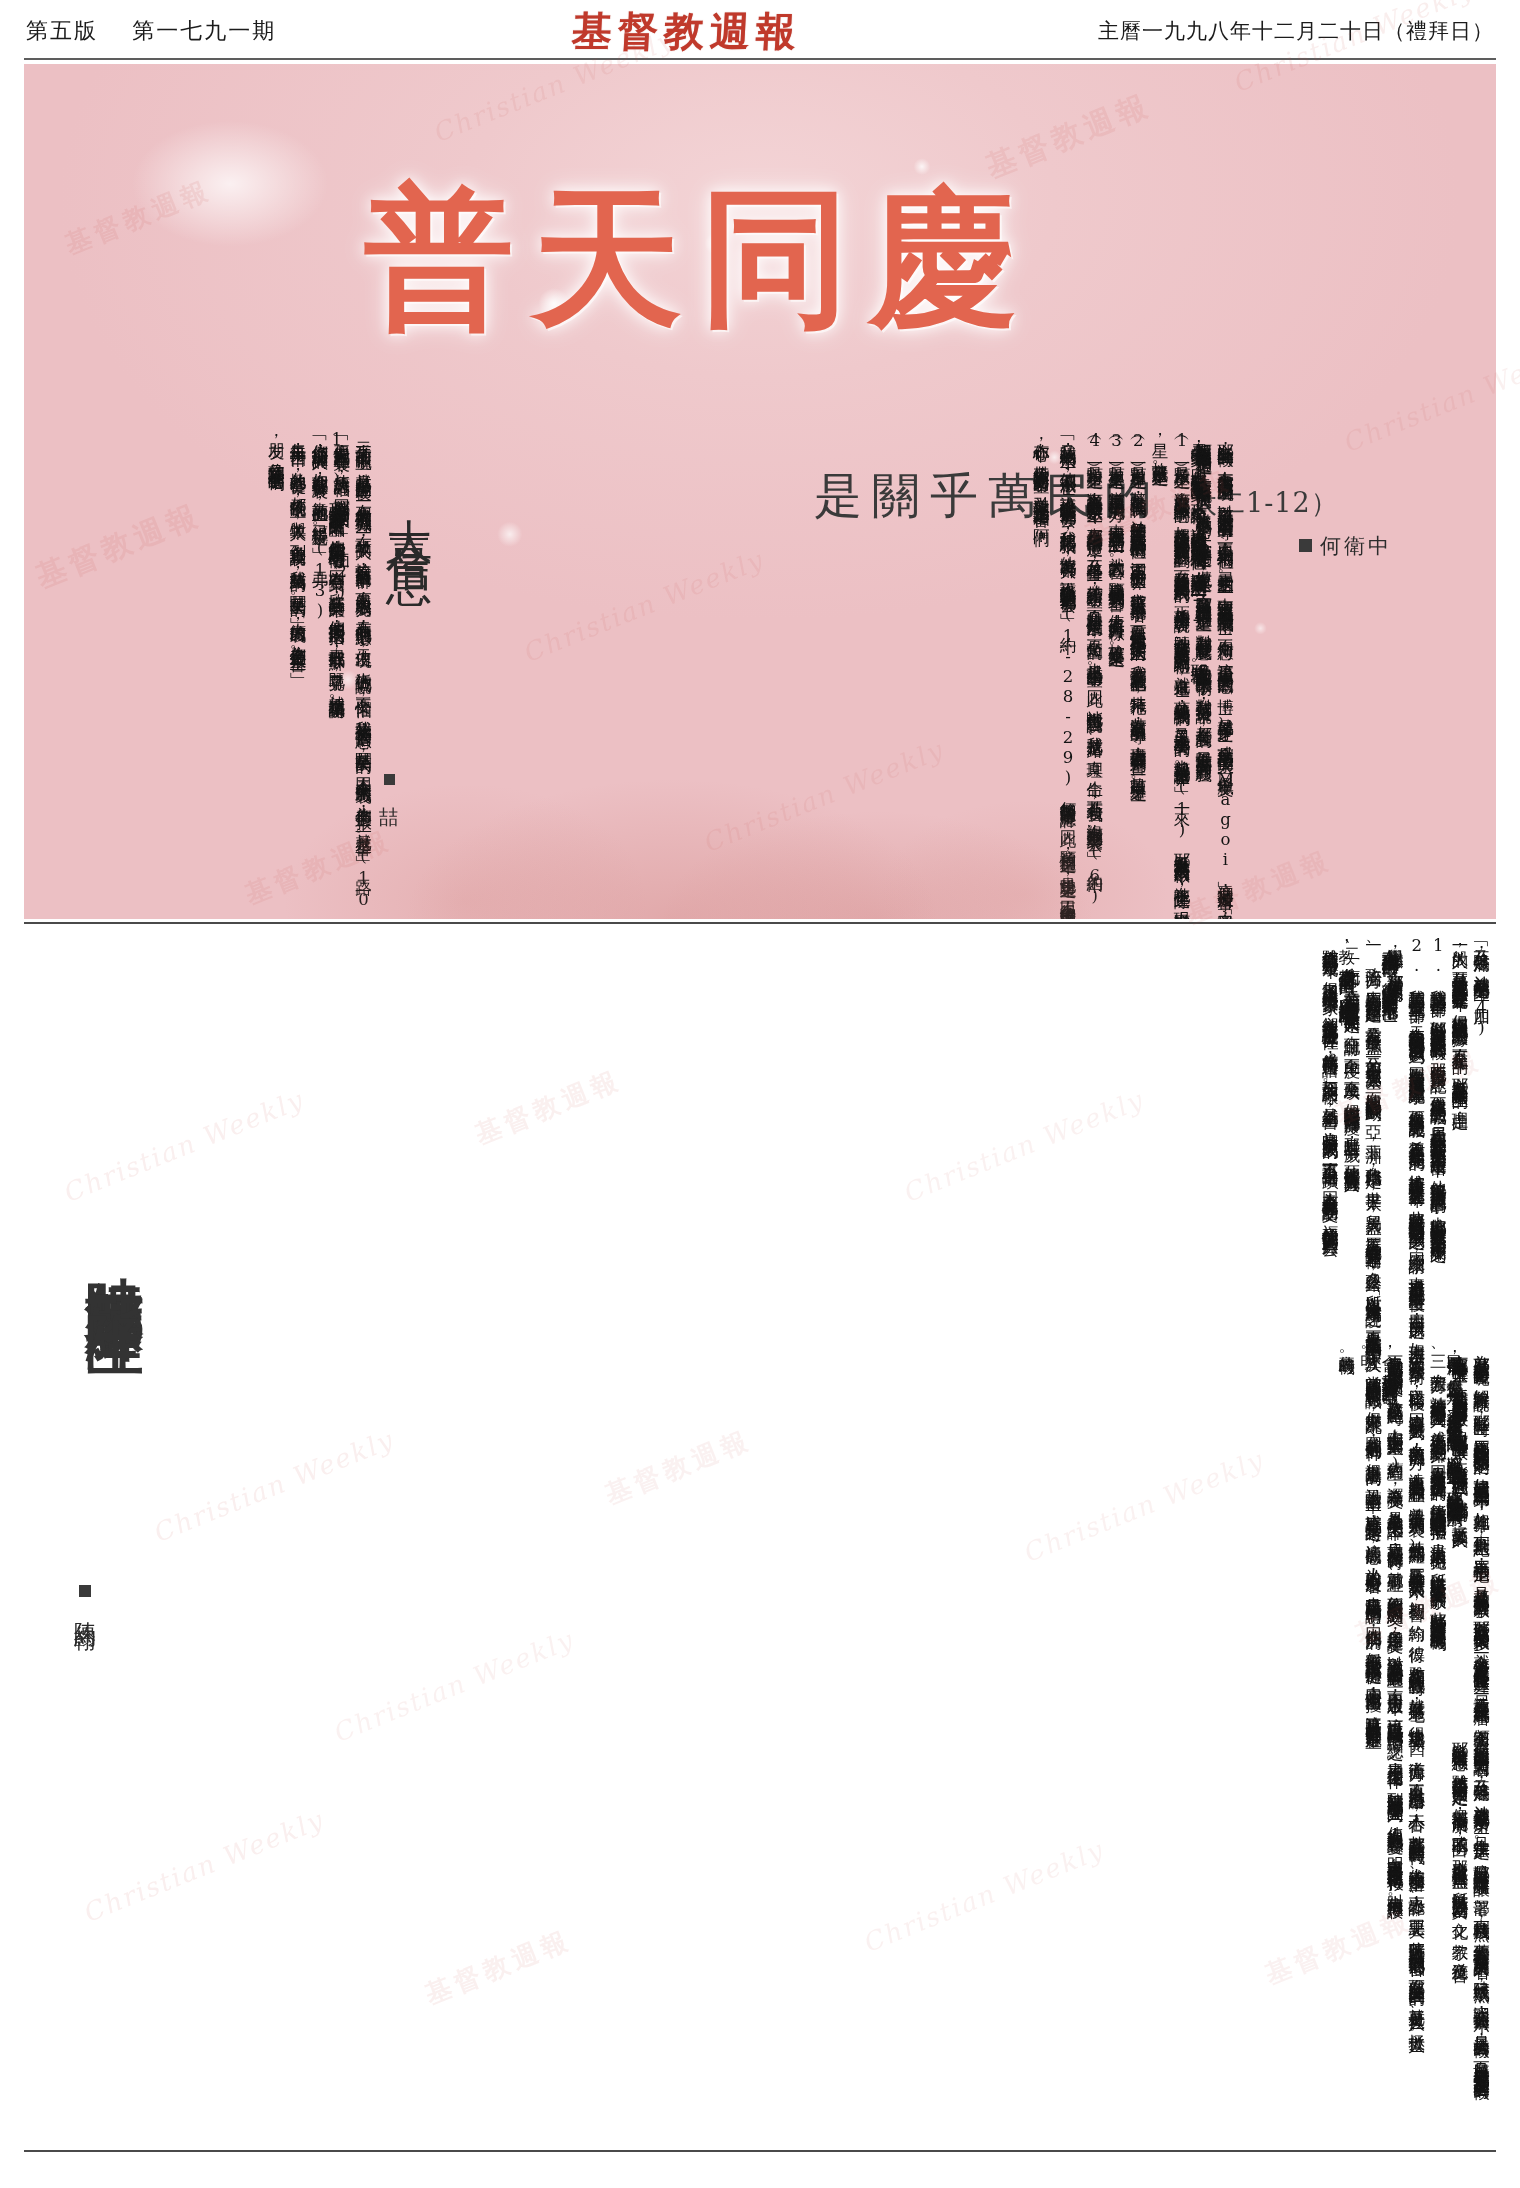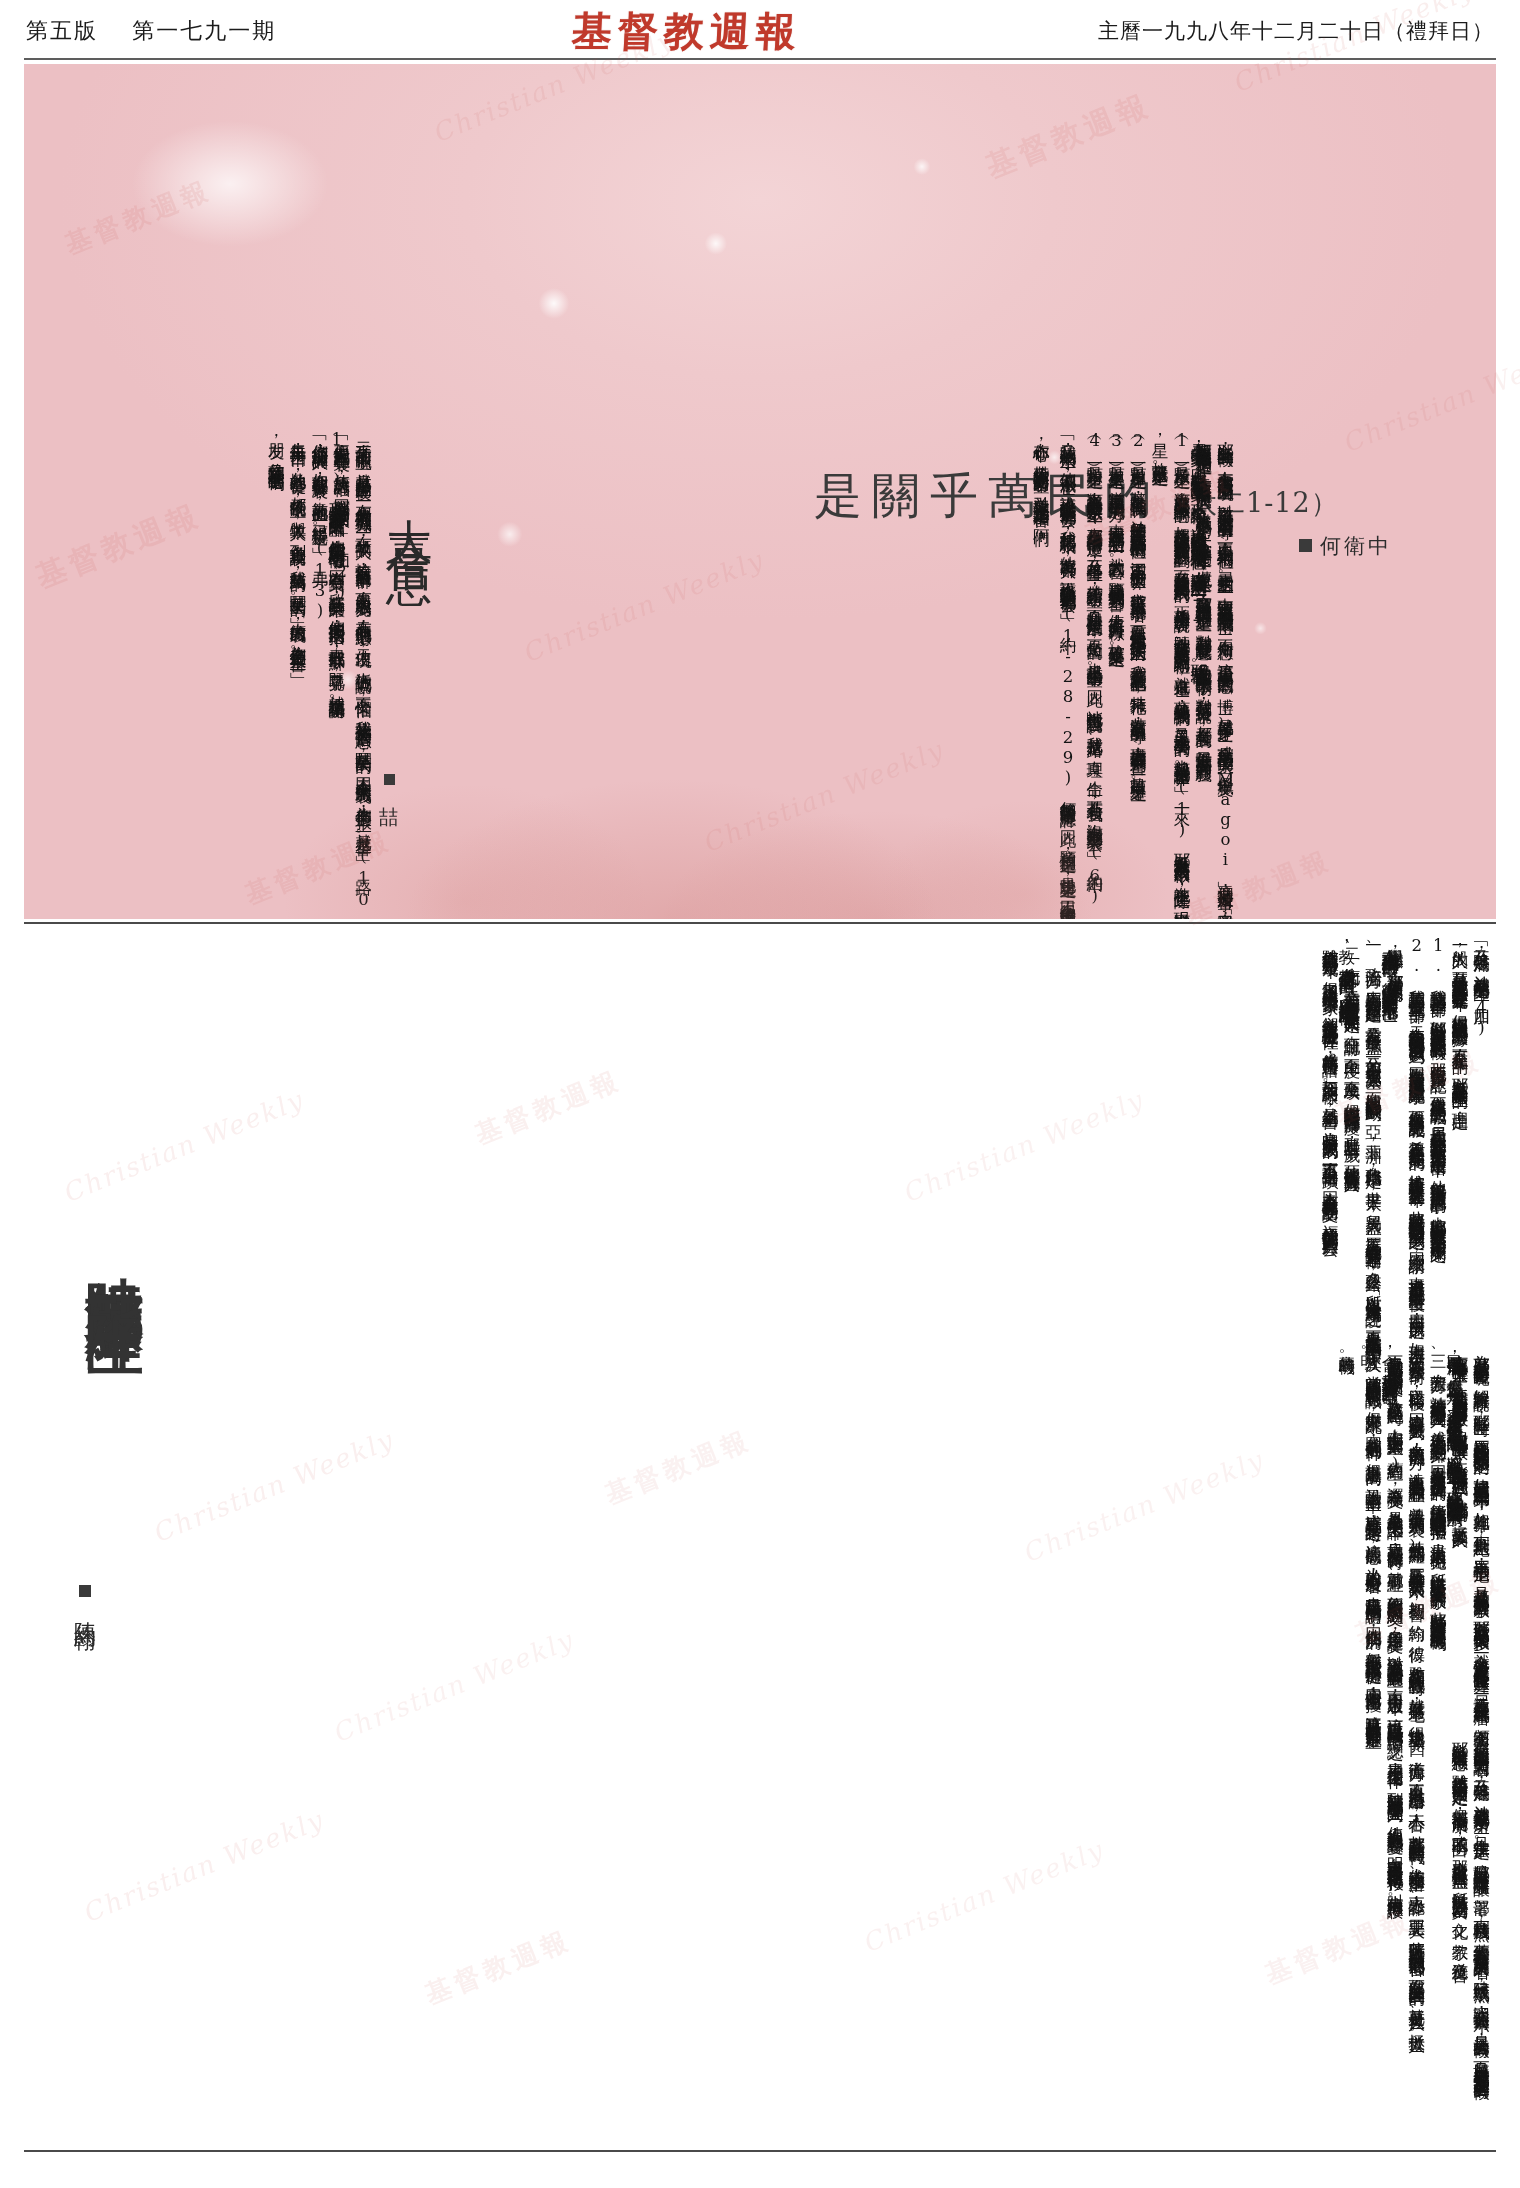--- a/index.html
+++ b/index.html
@@ -288,20 +288,21 @@
     <span>第五版</span>
     <span class="issue">第一七九一期</span>
   </div>
   <div class="masthead-center">基督教週報</div>
   <div class="masthead-right">主曆一九九八年十二月二十日（禮拜日）</div>
 </div>
 <div class="rule-top"></div>
 
 <div class="hero">
 
+  <div class="hero-title">普天同慶</div>
 
   <div class="hero-subtitle">
     <span>是關乎萬民的</span><span class="ref">（太二1-12）</span>
   </div>
 
   <div class="hero-byline">
     <span class="sq"></span><span>何衛中</span>
   </div>
 
   <div class="pull-head">大喜信息</div>

